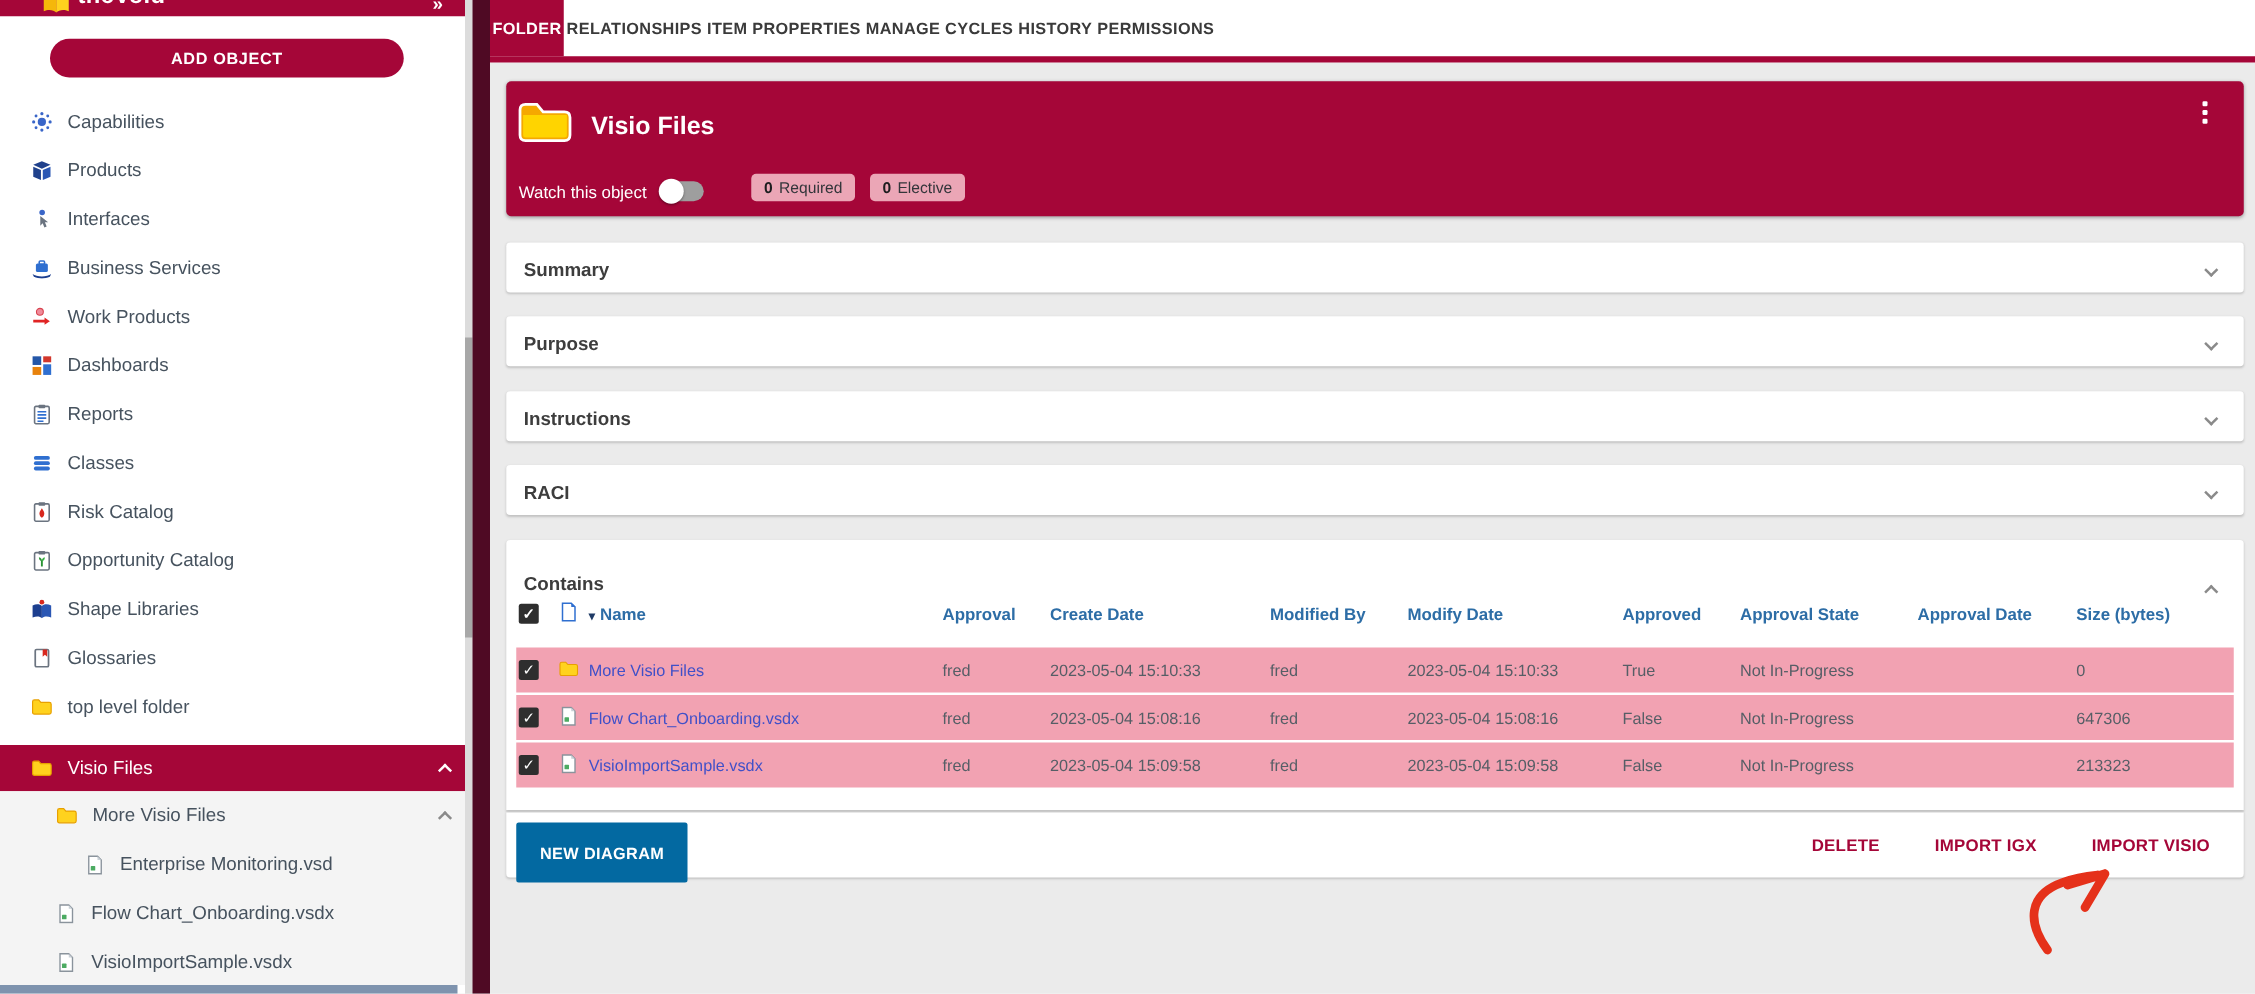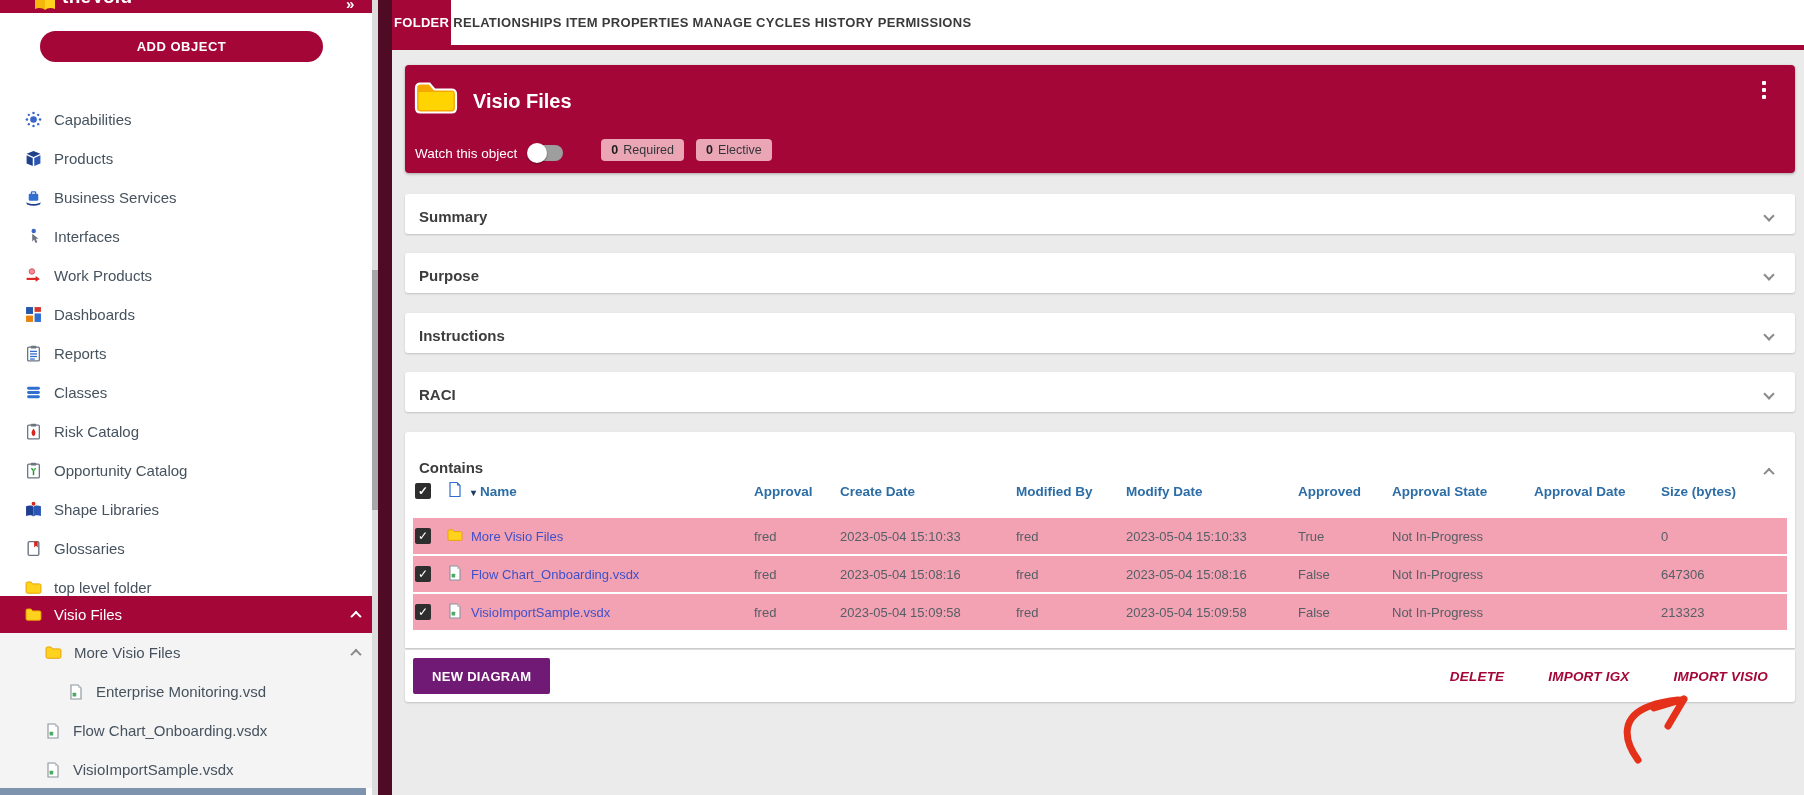--- a/index.html
+++ b/index.html
@@ -10,21 +10,21 @@
   #sidebar { position:absolute; left:0; top:0; width:372px; height:795px; background:#fff; }
   #sidebar-topbar { position:absolute; left:0; top:0; width:372px; height:13px; background:#a50638; overflow:hidden; }
   #logo-wrap { position:absolute; left:34px; top:-14px; display:flex; align-items:center; gap:6px; }
   #logo-book { width:22px; height:18px; position:relative; top:6px; }
   #logo-text { color:#fff; font-size:19px; font-weight:bold; letter-spacing:.3px; }
   #collapse-ic { position:absolute; left:346px; top:-5px; color:#fff; font-size:15px; font-weight:bold; }
   #add-object-btn { position:absolute; left:40px; top:31px; width:283px; height:31px; border-radius:16px;
       background:#a50638; color:#fff; border:none; font-family:inherit; font-size:13px; font-weight:bold;
       letter-spacing:.5px; cursor:pointer; }
   #nav { position:absolute; left:0; top:89px; width:366px; }
-  .nav-item { height:39px; display:flex; align-items:flex-end; padding-left:25px; gap:12px; cursor:pointer;
+  .nav-item { height:39px; display:flex; align-items:flex-start; padding-left:25px; gap:12px; cursor:pointer;
       font-size:15px; color:#46525e; }
   .nav-item svg { flex:0 0 auto; }
   #visio-row { position:absolute; left:0; top:596px; width:372px; height:37px; background:#a50638; color:#fff;
       display:flex; align-items:center; padding-left:25px; gap:12px; font-size:15px; cursor:pointer; }
   #subtree { position:absolute; left:0; top:633px; width:372px; height:155px; background:#f4f4f4; }
   .tree-item { height:39px; display:flex; align-items:center; gap:12px; font-size:15px; color:#46525e; cursor:pointer; }
   .chev { display:inline-block; width:8px; height:8px; border-right:2px solid; border-bottom:2px solid; }
   .chev.up { transform:rotate(-135deg) translate(-1px,-1px); }
   .chev.down { transform:rotate(45deg); }
   #vscroll-track { position:absolute; left:372px; top:0; width:6px; height:795px; background:#dcdcdc; }
@@ -72,25 +72,25 @@
   #thead { height:30px; font-size:13.5px; font-weight:bold; color:#2d6da6; }
   #thead .hcell { cursor:pointer; }
   .trow { height:36px; background:#f2a2b2; margin-bottom:2px; font-size:13px; color:#565e66; cursor:pointer; }
   .cb { width:16px; height:16px; margin-left:2px; background:#2e2e2e; border-radius:2px; color:#fff;
       font-size:12px; line-height:16px; text-align:center; cursor:pointer; }
   .name-link { color:#4150c8; cursor:pointer; }
   #sort-caret { color:#1f3b66; font-size:10px; margin-right:4px; }
 
   #footer-bar { position:absolute; left:13px; top:650px; width:1390px; height:52px; background:#fff;
       border-radius:0 0 3px 3px; box-shadow:0 1px 2px rgba(0,0,0,.18); }
-  #new-diagram-btn { position:absolute; left:8px; top:8px; height:36px; padding:0 19px; background:#701a75;
+  #new-diagram-btn { position:absolute; left:8px; top:8px; height:48px; padding:0 19px; background:#0369a1;
       color:#fff; border:none; border-radius:2px; font-family:inherit; font-size:13px; font-weight:bold;
       letter-spacing:.3px; cursor:pointer; }
   #footer-actions { position:absolute; right:27px; top:0; height:52px; display:flex; align-items:center; gap:44px; }
-  .footer-link { color:#a50638; font-size:13.5px; font-weight:bold; letter-spacing:.2px; cursor:pointer;font-style:italic; }
+  .footer-link { color:#a50638; font-size:13.5px; font-weight:bold; letter-spacing:.2px; cursor:pointer; }
 
   #arrow-svg { position:absolute; left:0; top:0; pointer-events:none; }
 </style>
 </head>
 <body>
 
 <div id="canvas">
 
   <div id="sidebar">
 
@@ -127,32 +127,32 @@
       <div class="nav-item">
         <svg width="17" height="17" viewBox="0 0 16 16">
           <path d="M1.5 3.5 L8 1 L14.5 3.5 L8 6.5 Z" fill="#20418c"></path>
           <path d="M1.5 5 L7.3 7.6 V15 L1.5 12.6 Z" fill="#20418c"></path>
           <path d="M14.5 5 L8.7 7.6 V15 L14.5 12.6 Z" fill="#2b57b4"></path>
         </svg>
         <span>Products</span>
       </div>
       <div class="nav-item">
         <svg width="17" height="17" viewBox="0 0 16 16">
+          <circle cx="8.2" cy="2.8" r="2.1" fill="#3a66c8"></circle>
+          <path d="M6.8 5.5 V12.8 L8.6 10.9 L9.9 14.2 L11.6 13.4 L10.3 10.2 H12.7 Z" fill="#6b7480"></path>
+        </svg>
+        <span>Interfaces</span>
+      </div>
+      <div class="nav-item">
+        <svg width="17" height="17" viewBox="0 0 16 16">
           <rect x="3.5" y="4.5" width="9" height="6.5" rx="1.2" fill="#2f6fd0"></rect>
           <rect x="6" y="2.6" width="4" height="2.6" rx="0.8" fill="none" stroke="#2f6fd0" stroke-width="1.2"></rect>
           <path d="M1 12.5 C4 14.8 12 14.8 15 12.5 L14 14.5 C10 16.2 6 16.2 2 14.5 Z" fill="#1d3f8f"></path>
         </svg>
         <span>Business Services</span>
-      </div>
-      <div class="nav-item">
-        <svg width="17" height="17" viewBox="0 0 16 16">
-          <circle cx="8.2" cy="2.8" r="2.1" fill="#3a66c8"></circle>
-          <path d="M6.8 5.5 V12.8 L8.6 10.9 L9.9 14.2 L11.6 13.4 L10.3 10.2 H12.7 Z" fill="#6b7480"></path>
-        </svg>
-        <span>Interfaces</span>
       </div>
       <div class="nav-item">
         <svg width="17" height="17" viewBox="0 0 16 16">
           <circle cx="6.5" cy="4.2" r="2.6" fill="#ef8b9a" stroke="#d8434f" stroke-width="0.8"></circle>
           <path d="M1.5 11.2 H11" stroke="#e02424" stroke-width="2" fill="none"></path>
           <path d="M10 8.5 L14 11.2 L10 13.9 Z" fill="#e02424"></path>
         </svg>
         <span>Work Products</span>
       </div>
       <div class="nav-item">

